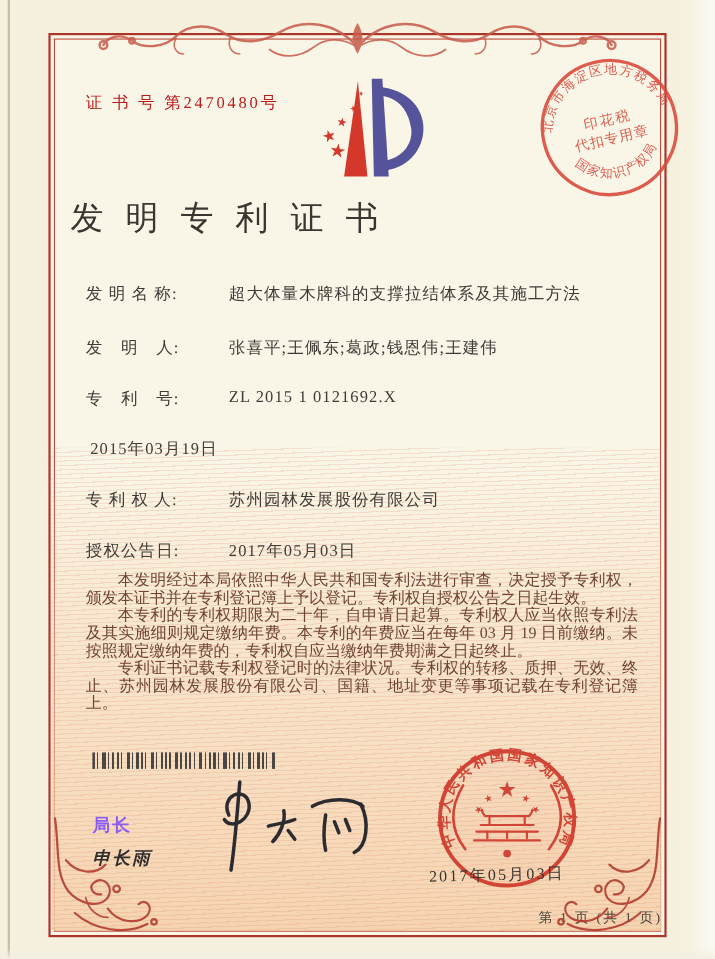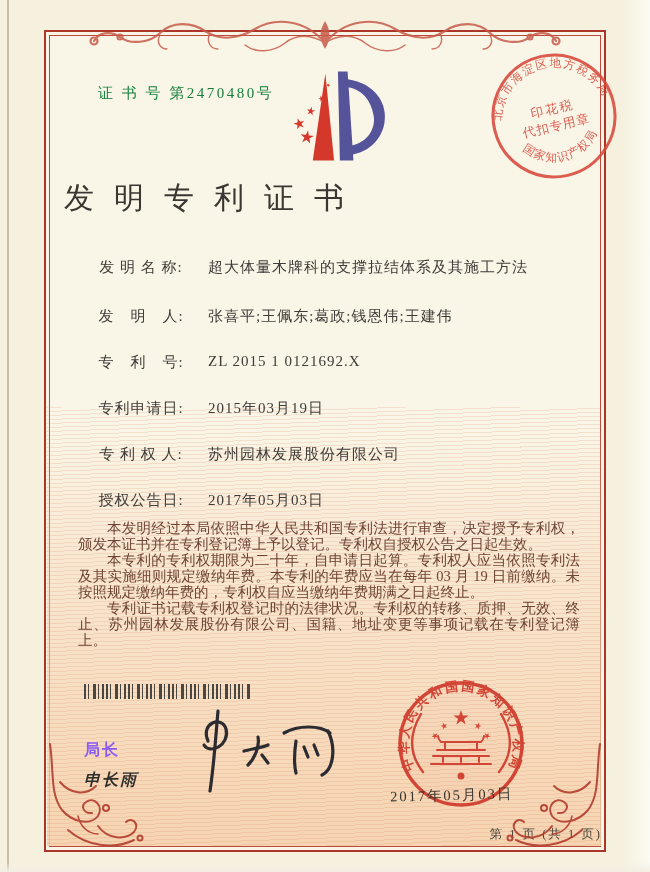--- a/index.html
+++ b/index.html
@@ -8,26 +8,26 @@
   .scan-edge-left{position:absolute;left:7px;top:0;width:2px;height:872px;background:rgba(125,85,60,.35);}
   .scan-edge-right{position:absolute;right:0;top:0;width:28px;height:872px;background:linear-gradient(90deg,rgba(252,251,245,0),#fbfaf3);}
   .scan-edge-bottom{position:absolute;left:0;bottom:0;width:650px;height:10px;background:linear-gradient(180deg,rgba(250,248,240,0),#f3efe2);}
   .frame{position:absolute;left:44px;top:30px;width:558px;height:818px;border:2.5px solid #ac352a;background:#faf6e7;}
   .frame-inner{position:absolute;left:3px;top:3px;right:3px;bottom:3px;border:1px solid #bb4a3c;}
   .security{position:absolute;left:47px;top:33px;width:554px;height:813px;z-index:1;pointer-events:none;
     background:linear-gradient(180deg,rgba(246,216,186,0) 0%,rgba(246,216,186,0) 48%,rgba(246,213,180,.45) 66%,rgba(245,208,170,.9) 100%);}
   .security::after{content:"";position:absolute;left:0;top:46%;width:100%;height:54%;
     background:repeating-linear-gradient(178deg,rgba(222,134,106,.20) 0 1px,rgba(255,255,255,0) 1px 4px);}
   .content{position:absolute;left:0;top:0;width:650px;height:872px;z-index:2;}
-  .cert-no{position:absolute;left:78px;top:84px;font-size:15px;letter-spacing:2.5px;color:#15803d;margin-left:20px;}
+  .cert-no{position:absolute;left:78px;top:84px;font-size:15px;letter-spacing:2.5px;color:#b91c1c;}
   .logo{position:absolute;left:278px;top:68px;width:116px;height:100px;}
   .tax-stamp{position:absolute;left:488px;top:50px;width:132px;height:132px;transform:rotate(-13deg);opacity:.88;}
   .title{position:absolute;left:44px;top:178px;width:558px;text-align:left;font-size:30px;font-weight:400;
     color:#3a3631;letter-spacing:20px;text-indent:20px;}
-  .field-row{position:absolute;left:78px;width:505px;font-size:15px;color:#3f3b38;letter-spacing:1px;display:flex;text-align:center;}
+  .field-row{position:absolute;left:78px;width:505px;font-size:15px;color:#3f3b38;letter-spacing:1px;display:flex;}
   .field-label{display:inline-block;min-width:126px;white-space:pre;}
   .field-value{margin-left:4px;white-space:nowrap;font-family:Liberation Serif, serif;}
   .paras{position:absolute;left:78px;top:520px;width:502px;font-size:14.5px;line-height:16px;color:#6e4434;text-align:justify;}
   .paras p{margin:0;text-indent:2em;}
   .barcode{position:absolute;left:84px;top:684px;width:166px;height:15px;opacity:.85;
     background:repeating-linear-gradient(90deg,#2d2d2d 0 2px,rgba(0,0,0,0) 2px 4px,#2d2d2d 4px 5px,rgba(0,0,0,0) 5px 9px,#2d2d2d 9px 12px,rgba(0,0,0,0) 12px 14px,#2d2d2d 14px 15px,rgba(0,0,0,0) 15px 18px,#2d2d2d 18px 20px,rgba(0,0,0,0) 20px 22px);}
   .officer-title{position:absolute;left:84px;top:740px;font-family:"Liberation Sans","DejaVu Sans",sans-serif;font-size:16px;font-weight:600;color:#8b5cf6;letter-spacing:2px;}
   .officer-name{position:absolute;left:84px;top:770px;font-family:"Liberation Sans","DejaVu Sans",sans-serif;font-size:16px;font-weight:600;color:#2f2d2b;letter-spacing:2px;font-style:italic;}
   .signature{position:absolute;left:180px;top:703px;width:172px;height:96px;}
   .seal{position:absolute;left:395px;top:678px;width:132px;height:132px;opacity:.92;}
@@ -118,21 +118,20 @@
     </div>
     <div class="field-row" style="top:307px">
       <span class="field-label">发　明　人:</span>
       <span class="field-value">张喜平;王佩东;葛政;钱恩伟;王建伟</span>
     </div>
     <div class="field-row" style="top:353px">
       <span class="field-label">专　利　号:</span>
       <span class="field-value">ZL 2015 1 0121692.X</span>
     </div>
     <div class="field-row" style="top:399px">
-      <span class="field-label">专利申请日:</span>
       <span class="field-value">2015年03月19日</span>
     </div>
     <div class="field-row" style="top:445px">
       <span class="field-label">专 利 权 人:</span>
       <span class="field-value">苏州园林发展股份有限公司</span>
     </div>
     <div class="field-row" style="top:491px">
       <span class="field-label">授权公告日:</span>
       <span class="field-value">2017年05月03日</span>
     </div>

